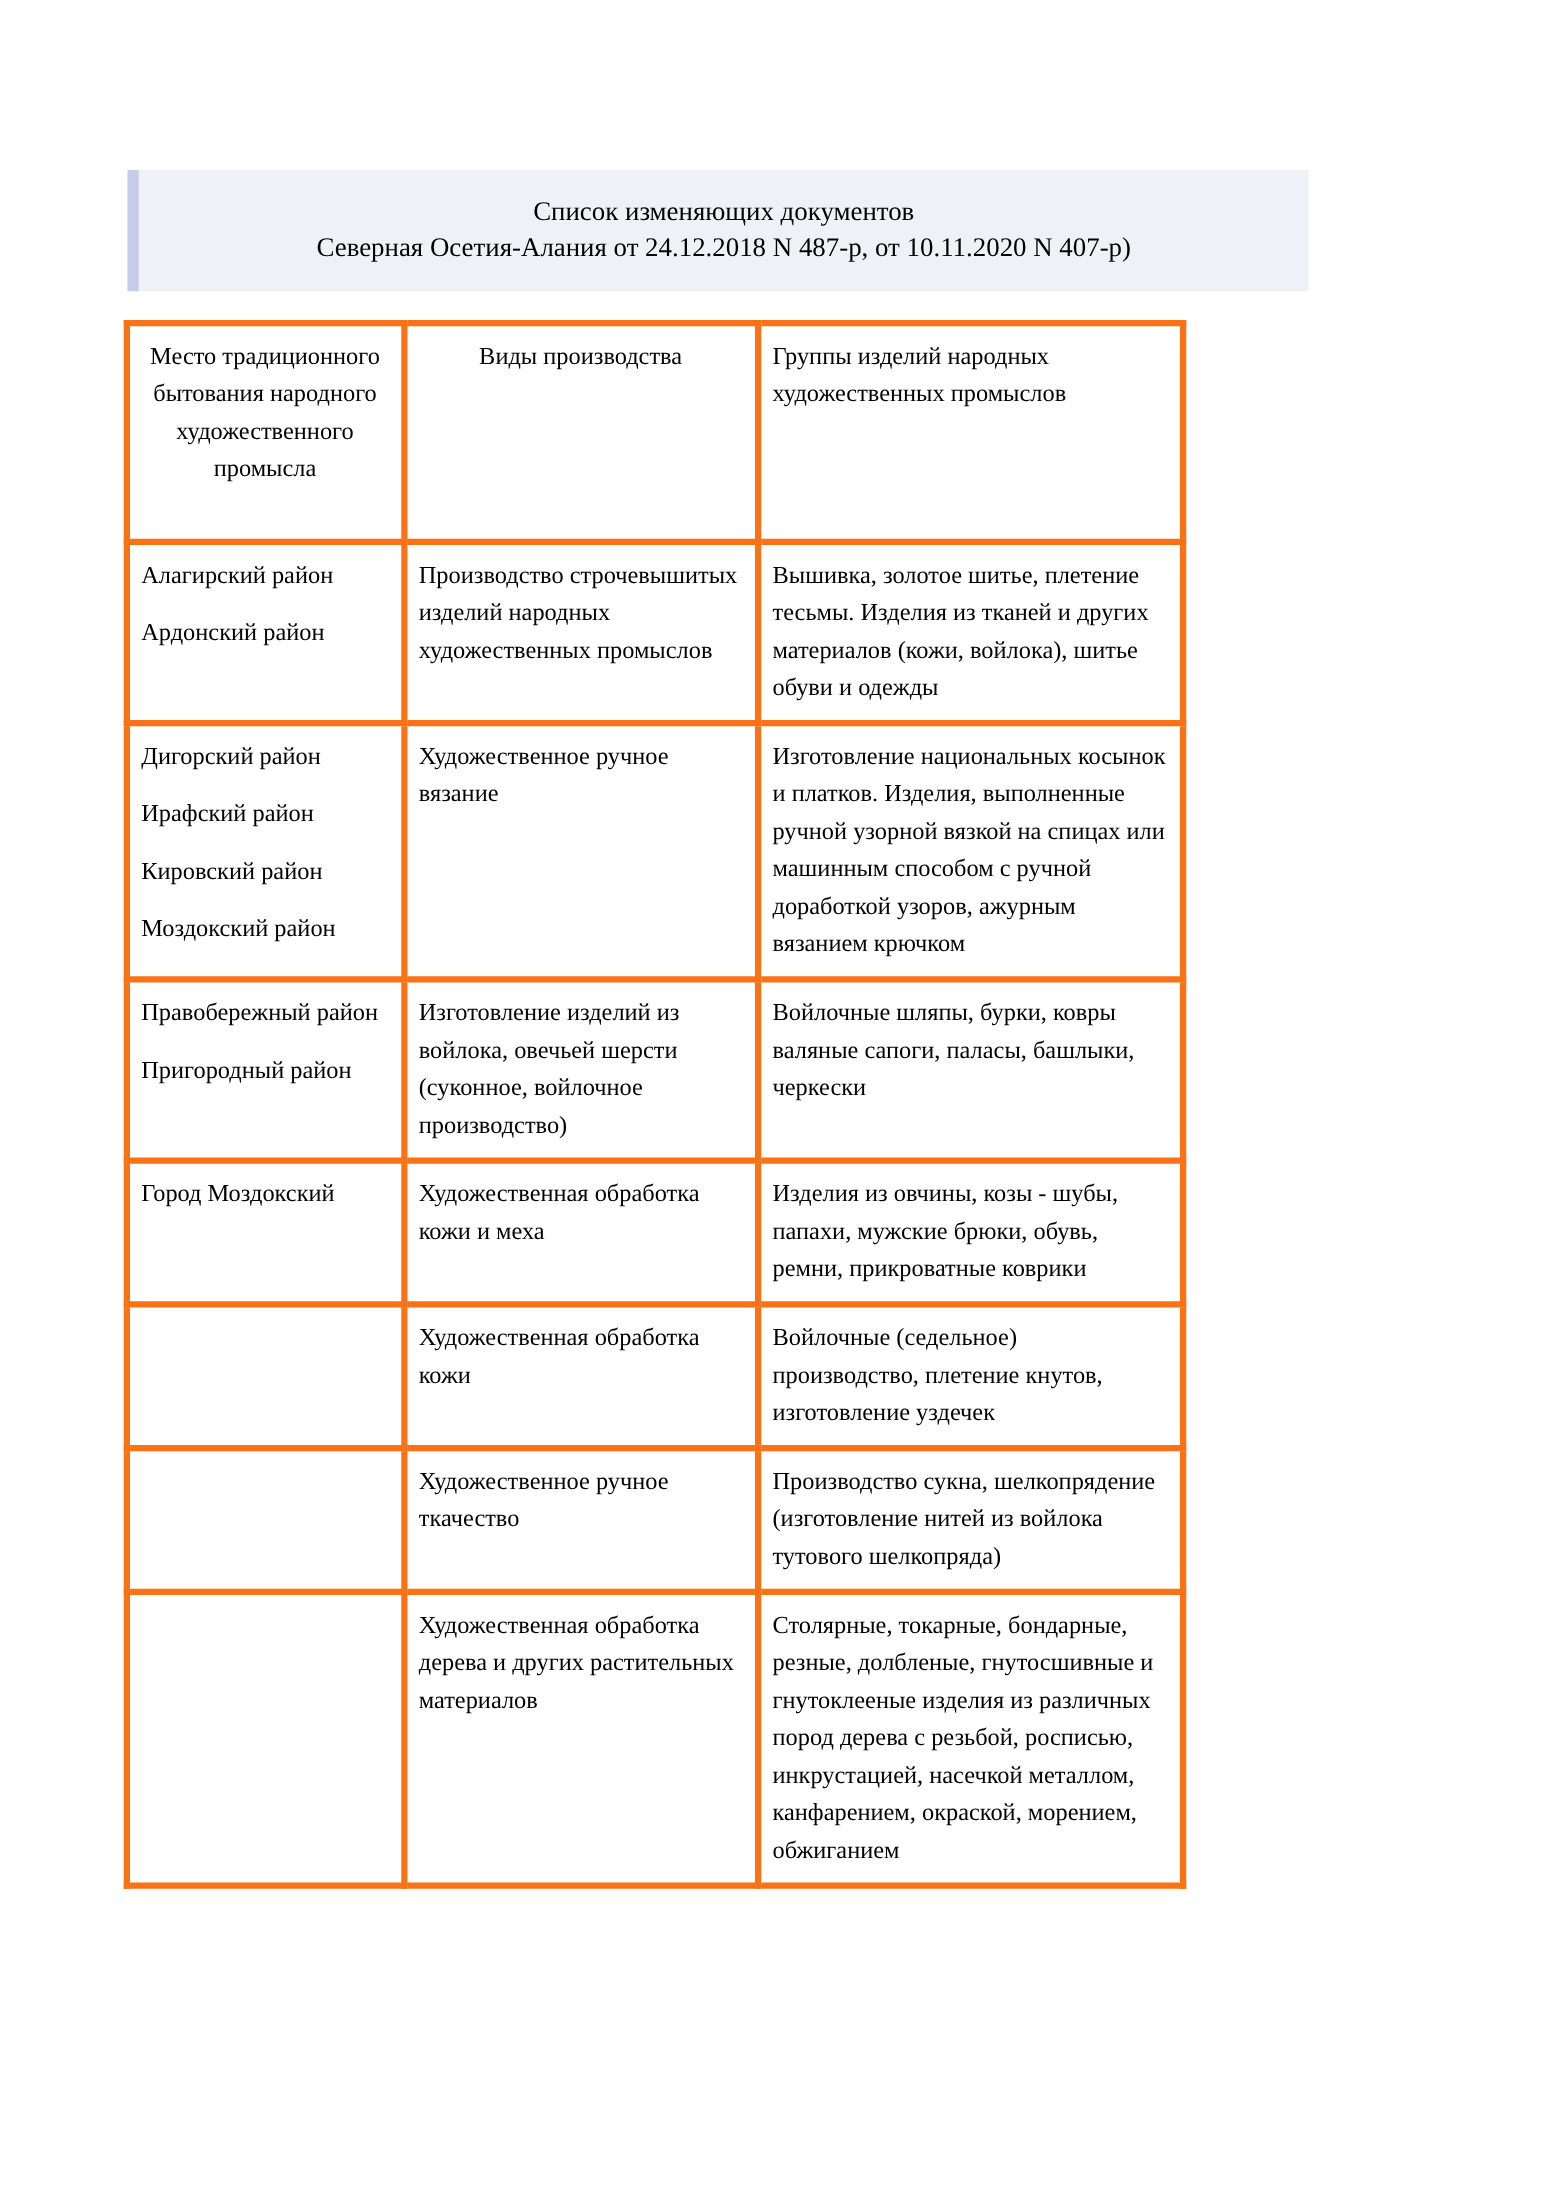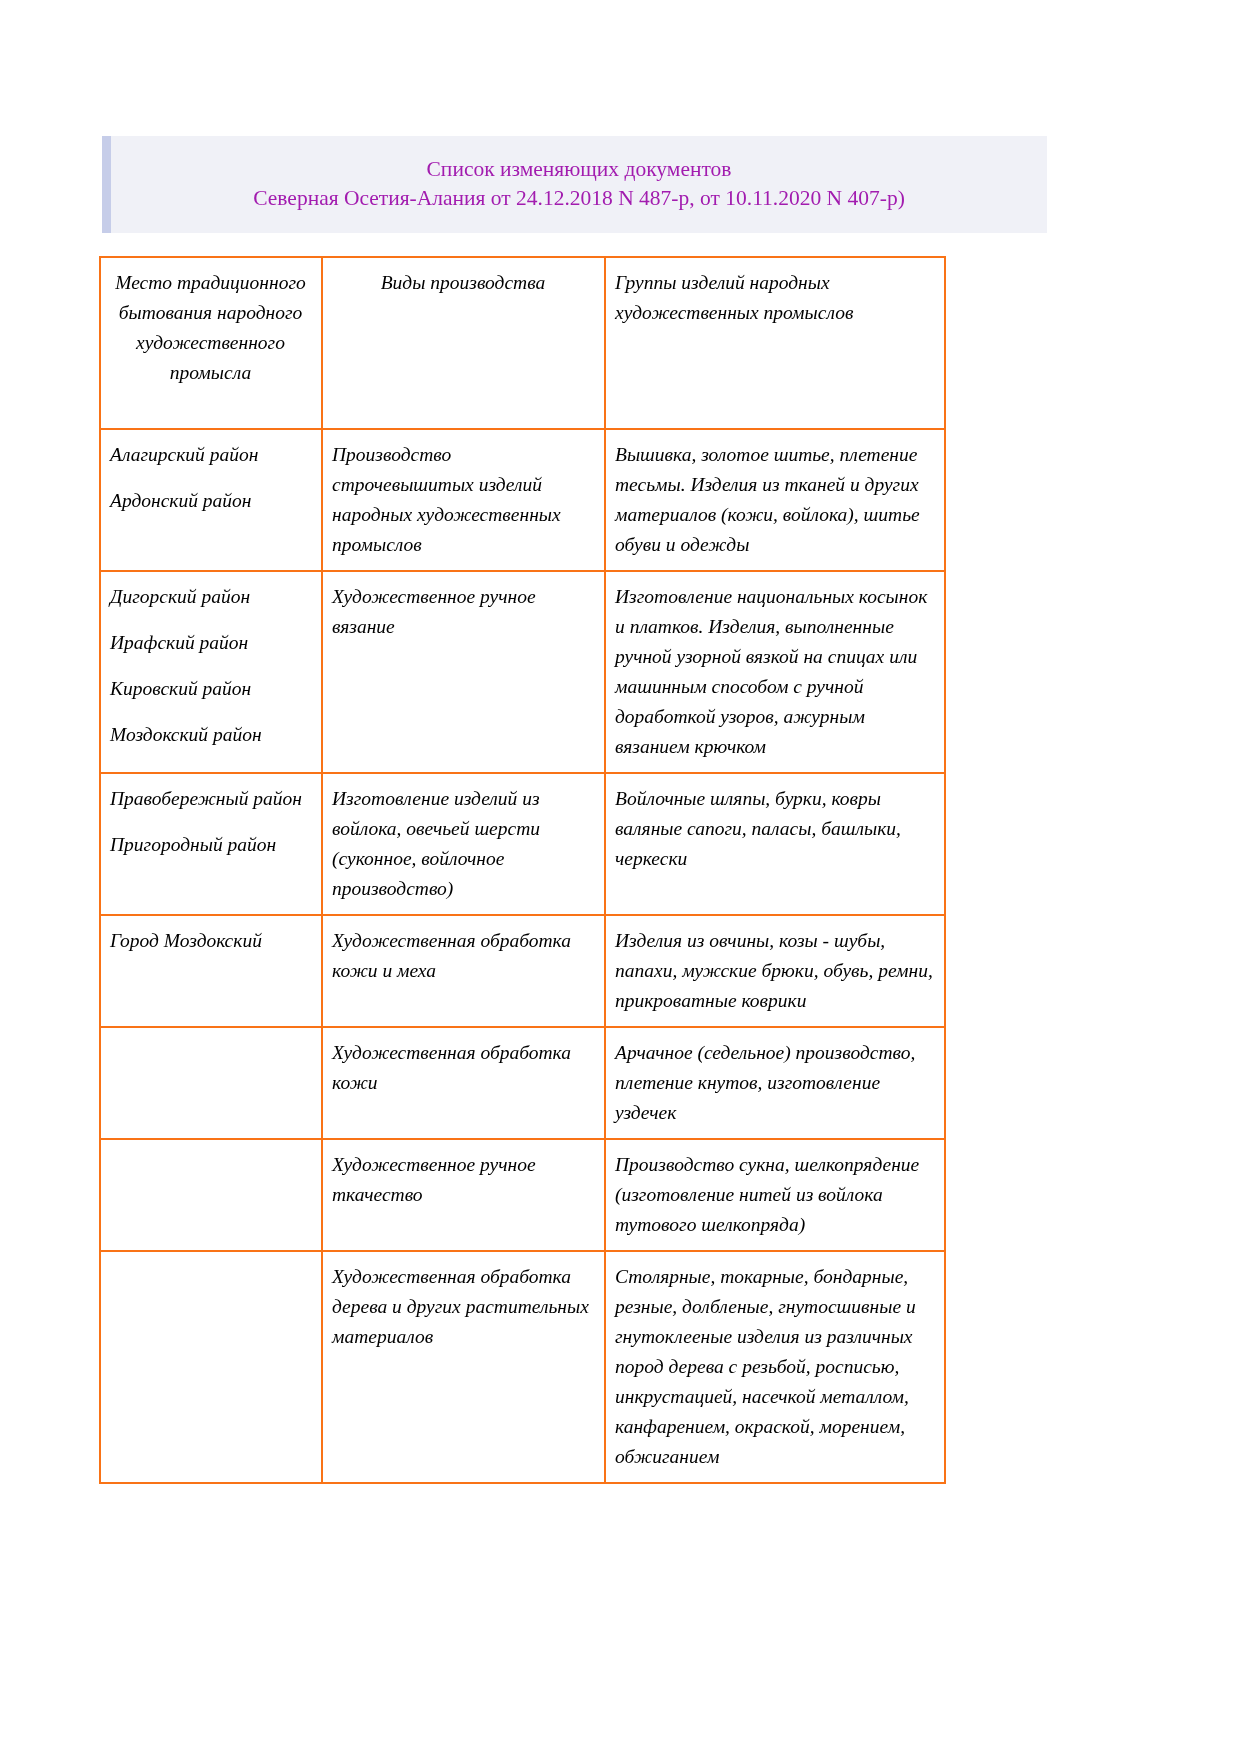--- a/index.html
+++ b/index.html
@@ -32,44 +32,43 @@
     background: #f0f1f7;
     border-left: 9px solid #c6cde9;
     box-sizing: border-box;
     display: flex;
     flex-direction: column;
     align-items: center;
     justify-content: center;
     padding: 8px 10px 10px 10px;
   }
   .notice-line {
-    color: #a21caf;
+    color: #000000;
     font-size: 21.5px;
     line-height: 29px;
     text-align: right;
     white-space: nowrap;
   }
 
   
   .doc-table {
     position: absolute;
     left: 99px;
     top: 256px;
     width: 845px;
     border-collapse: collapse;
     table-layout: fixed;
   }
   .doc-table td, .doc-table th {
-    border: 2px solid #f97316;
+    border: 5px solid #f97316;
     vertical-align: top;
     padding: 10px 10px 10px 9px;
     font-size: 19.5px;
     line-height: 30px;
     font-weight: normal;
-    font-style: italic;
   }
   .col-a { width: 222px; }
   .col-b { width: 283px; }
   .col-c { width: 340px; }
 
   thead th {
     text-align: center;
     padding-top: 16px;
     padding-bottom: 14px;
     height: 150px;
@@ -150,21 +149,21 @@
         <td class="col-a">
           <span class="blk">Город Моздокский</span>
         </td>
         <td class="col-b">Художественная обработка кожи и меха</td>
         <td class="col-c">Изделия из овчины, козы - шубы, папахи, мужские брюки, обувь, ремни, прикроватные коврики</td>
       </tr>
 
       <tr>
         <td class="col-a"></td>
         <td class="col-b">Художественная обработка кожи</td>
-        <td class="col-c">Арчачное (седельное) производство, плетение кнутов, изготовление уздечек</td>
+        <td class="col-c">Войлочные (седельное) производство, плетение кнутов, изготовление уздечек</td>
       </tr>
 
       <tr>
         <td class="col-a"></td>
         <td class="col-b">Художественное ручное ткачество</td>
         <td class="col-c">Производство сукна, шелкопрядение (изготовление нитей из войлока тутового шелкопряда)</td>
       </tr>
 
       <tr>
         <td class="col-a"></td>

